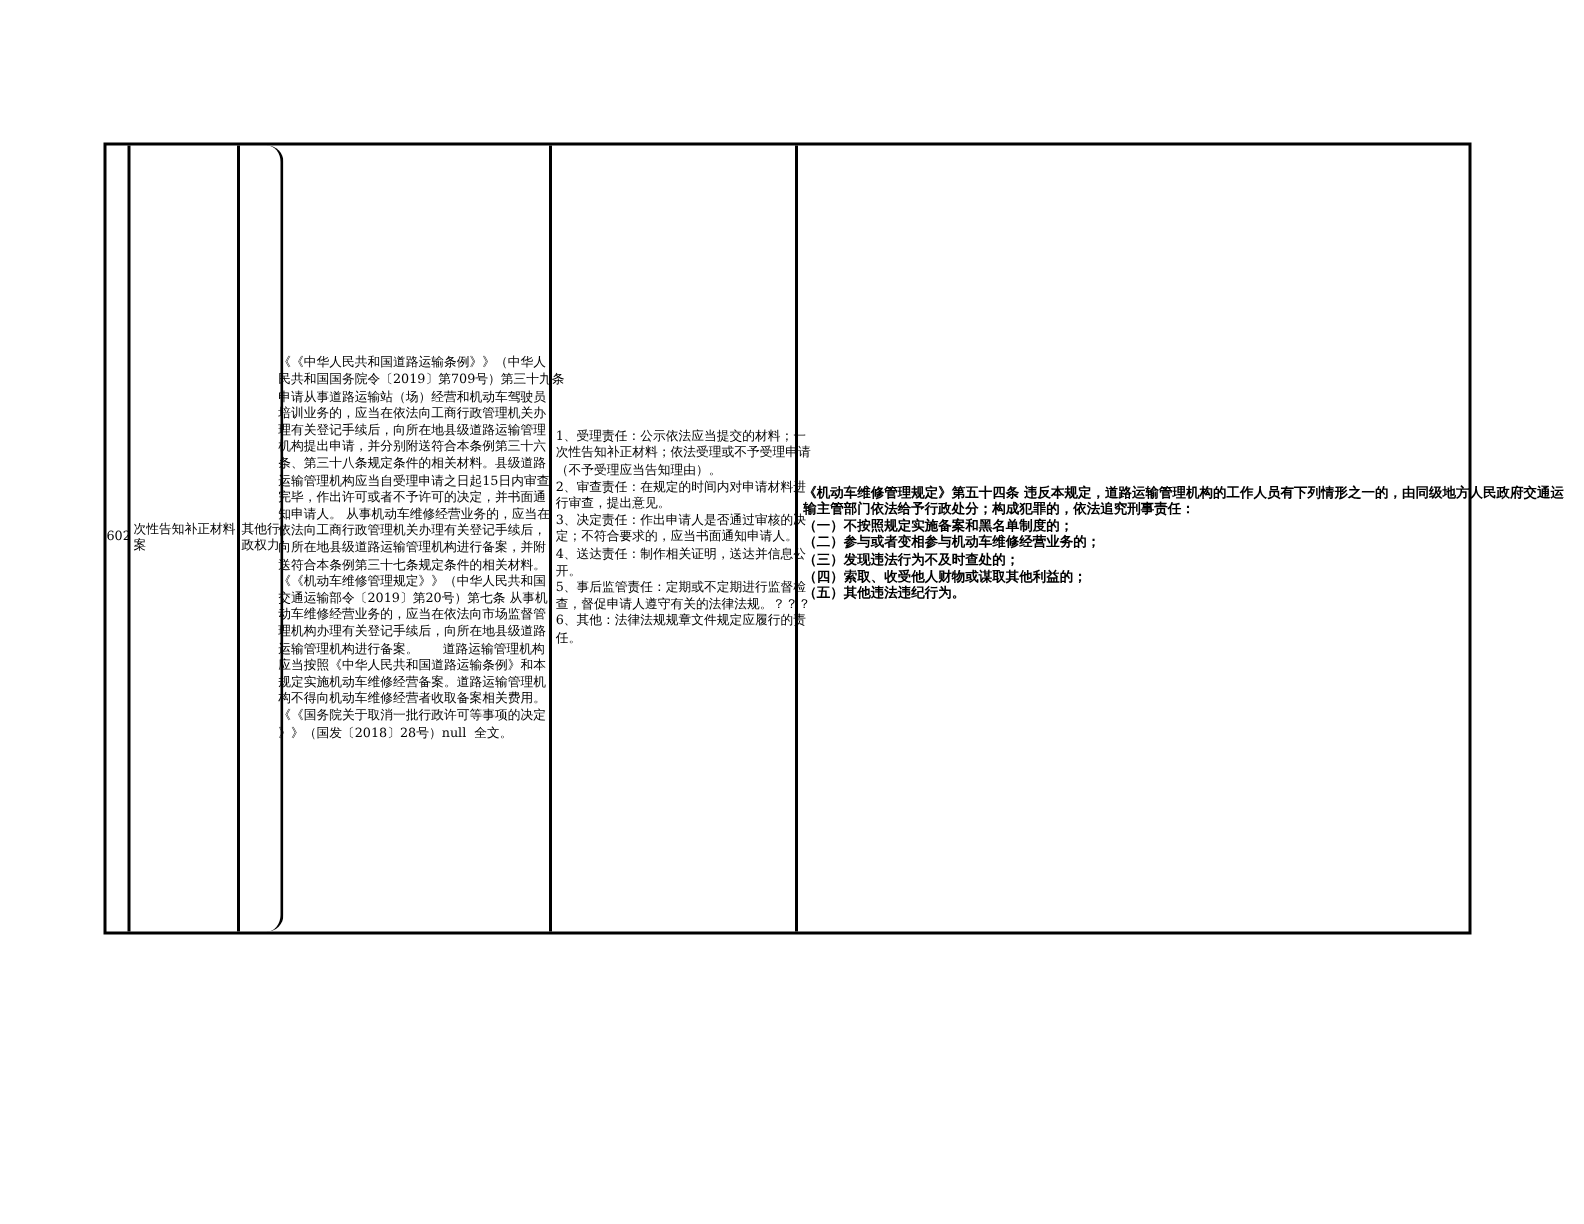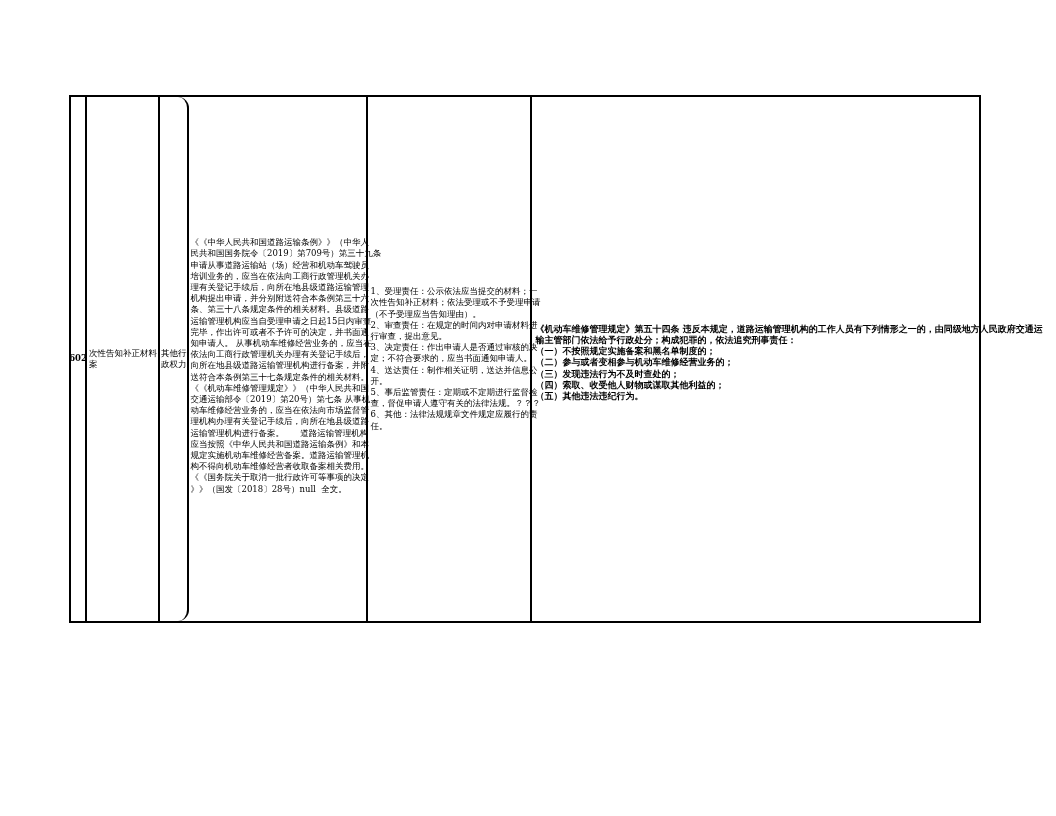--- a/index.html
+++ b/index.html
@@ -29,24 +29,24 @@
   .cell {
     position: relative;
     height: 100%;
     box-sizing: border-box;
     border-right: 2px solid #000000;
     display: flex;
     align-items: center;
     overflow: visible;
   }
   .cell:last-child { border-right: none; }
-  .col-rownum   { width: 16px;  justify-content: center; font-weight: bold; }
+  .col-rownum   { width: 16px;  justify-content: flex-start; }
   .col-item     { width: 73px; }
   .col-type     { width: 46px; border-radius: 11px; }
-  .col-basis    { width: 179px; }
+  .col-basis    { width: 179px; justify-content: flex-end; }
   .col-duty     { width: 164px; }
   .col-account  { flex: 1; font-weight: bold; }
   .cell-text {
     position: relative;
     z-index: 2;
     white-space: pre;
     font-size: 8.5px;
     line-height: 11.2px;
     flex-shrink: 0;
     letter-spacing: 0;

